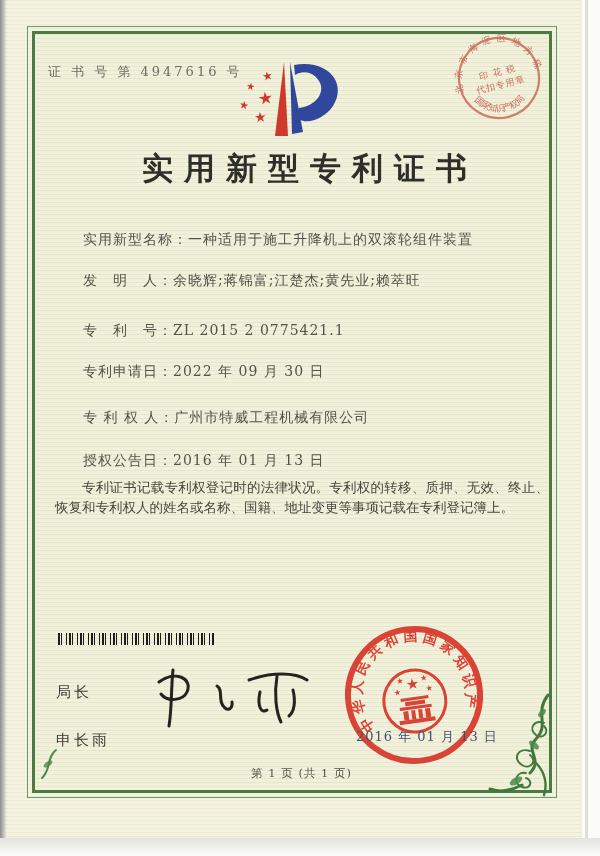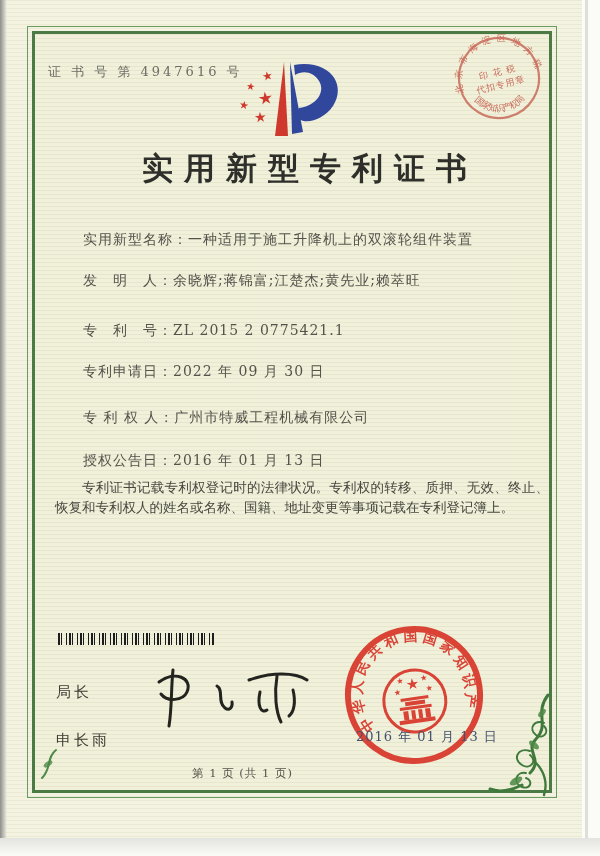--- a/index.html
+++ b/index.html
@@ -33,21 +33,21 @@
   .director{left:56px;top:683px;font-size:15px;color:#3c3c36;letter-spacing:3px;font-family:Liberation Serif, serif;}
   .director-name{left:56px;top:711px;font-size:15px;color:#3c3c36;letter-spacing:3px;margin-top:20px;}
   .sig-svg{left:145px;top:664px;}
   
   .tax-stamp{left:449px;top:28px;width:100px;height:100px;transform:rotate(-14deg);opacity:.8;}
   .tax-stamp text{fill:#bf4a3c;}
   .tax-center{font-size:9px;letter-spacing:1px;}
   
   .seal{left:340px;top:621px;width:148px;height:148px;opacity:.93;transform:rotate(-8deg);}
   .seal-date{left:356px;top:728px;font-size:13px;letter-spacing:1px;color:#44506e;z-index:5;}
-  .pageno{left:192px;top:766px;width:160px;text-align:left;font-size:11.5px;color:#55544d;letter-spacing:1px;}
+  .pageno{left:192px;top:766px;width:160px;text-align:right;font-size:11.5px;color:#55544d;letter-spacing:1px;}
   
   .logo{left:230px;top:56px;width:150px;height:94px;}
   .logo-star{position:absolute;color:#cf392d;line-height:1;}
   .ls1{left:32px;top:14px;font-size:12px;transform:rotate(-12deg);}
   .ls2{left:16px;top:26px;font-size:10px;transform:rotate(8deg);}
   .ls3{left:28px;top:34px;font-size:17px;transform:rotate(-8deg);}
   .ls4{left:9px;top:44px;font-size:11px;transform:rotate(10deg);}
   .ls5{left:24px;top:54px;font-size:14px;transform:rotate(-5deg);}
   .flourish{left:486px;top:693px;}
   .sprig{left:36px;top:748px;}

